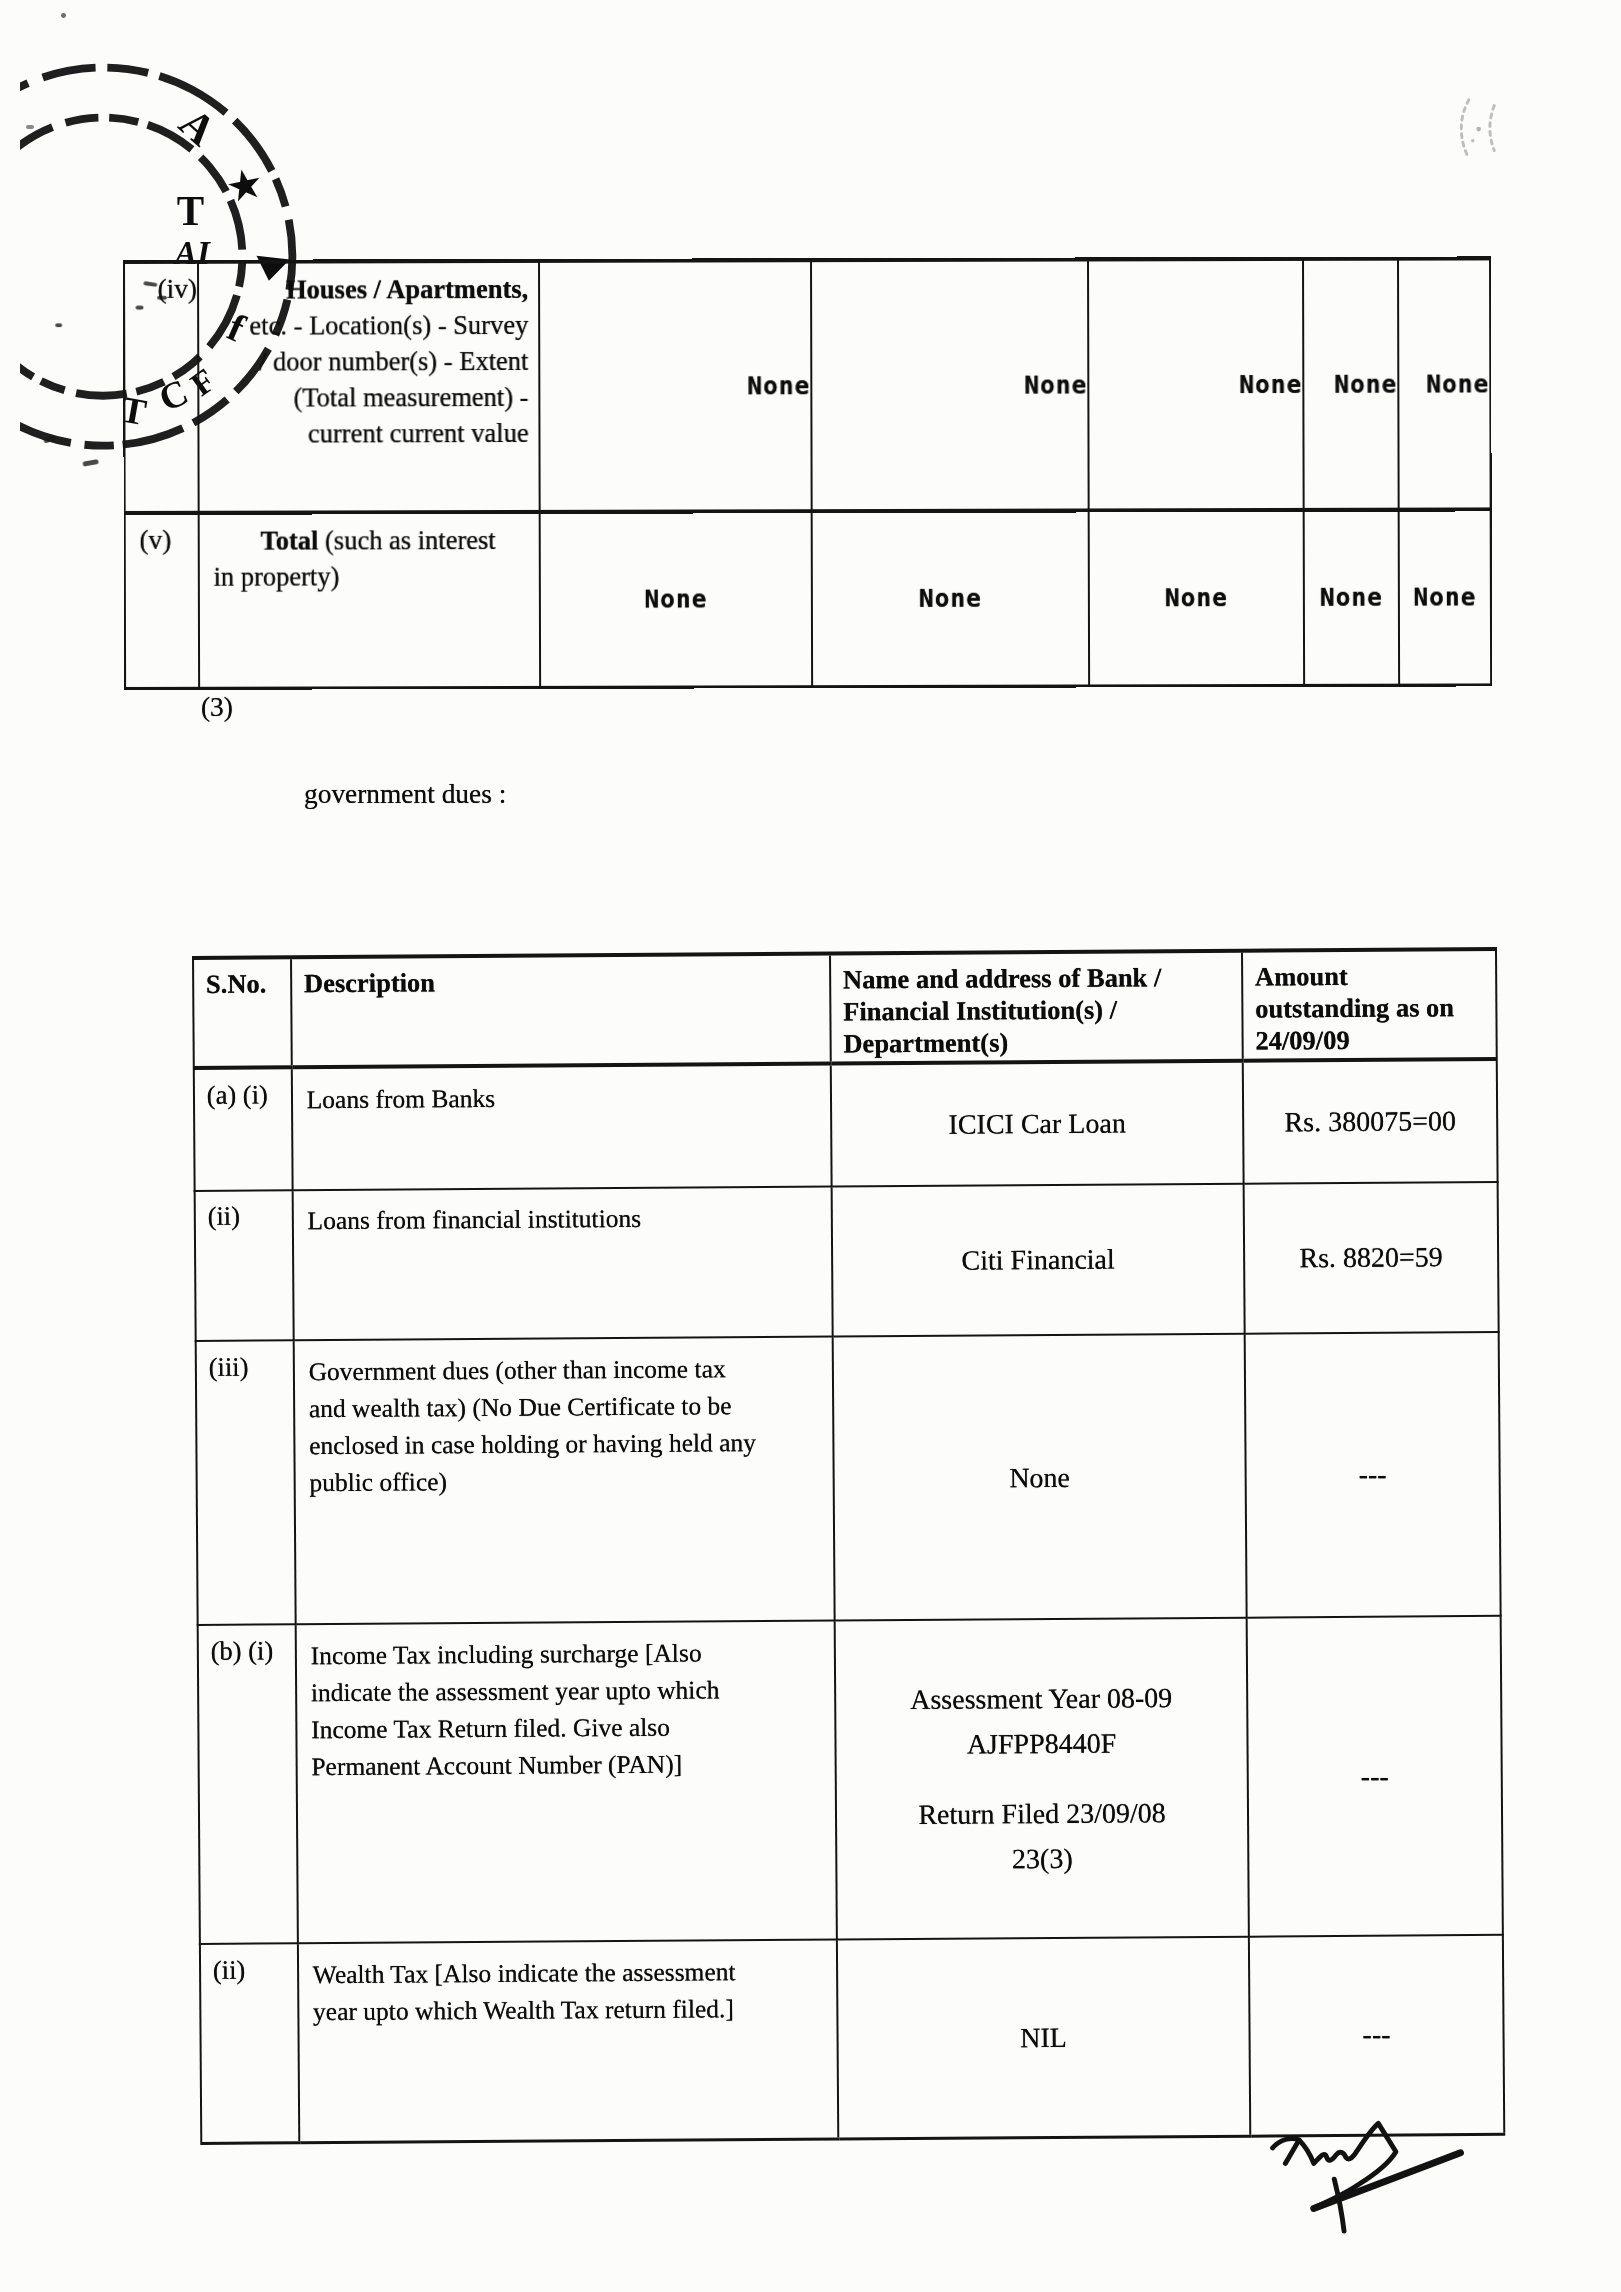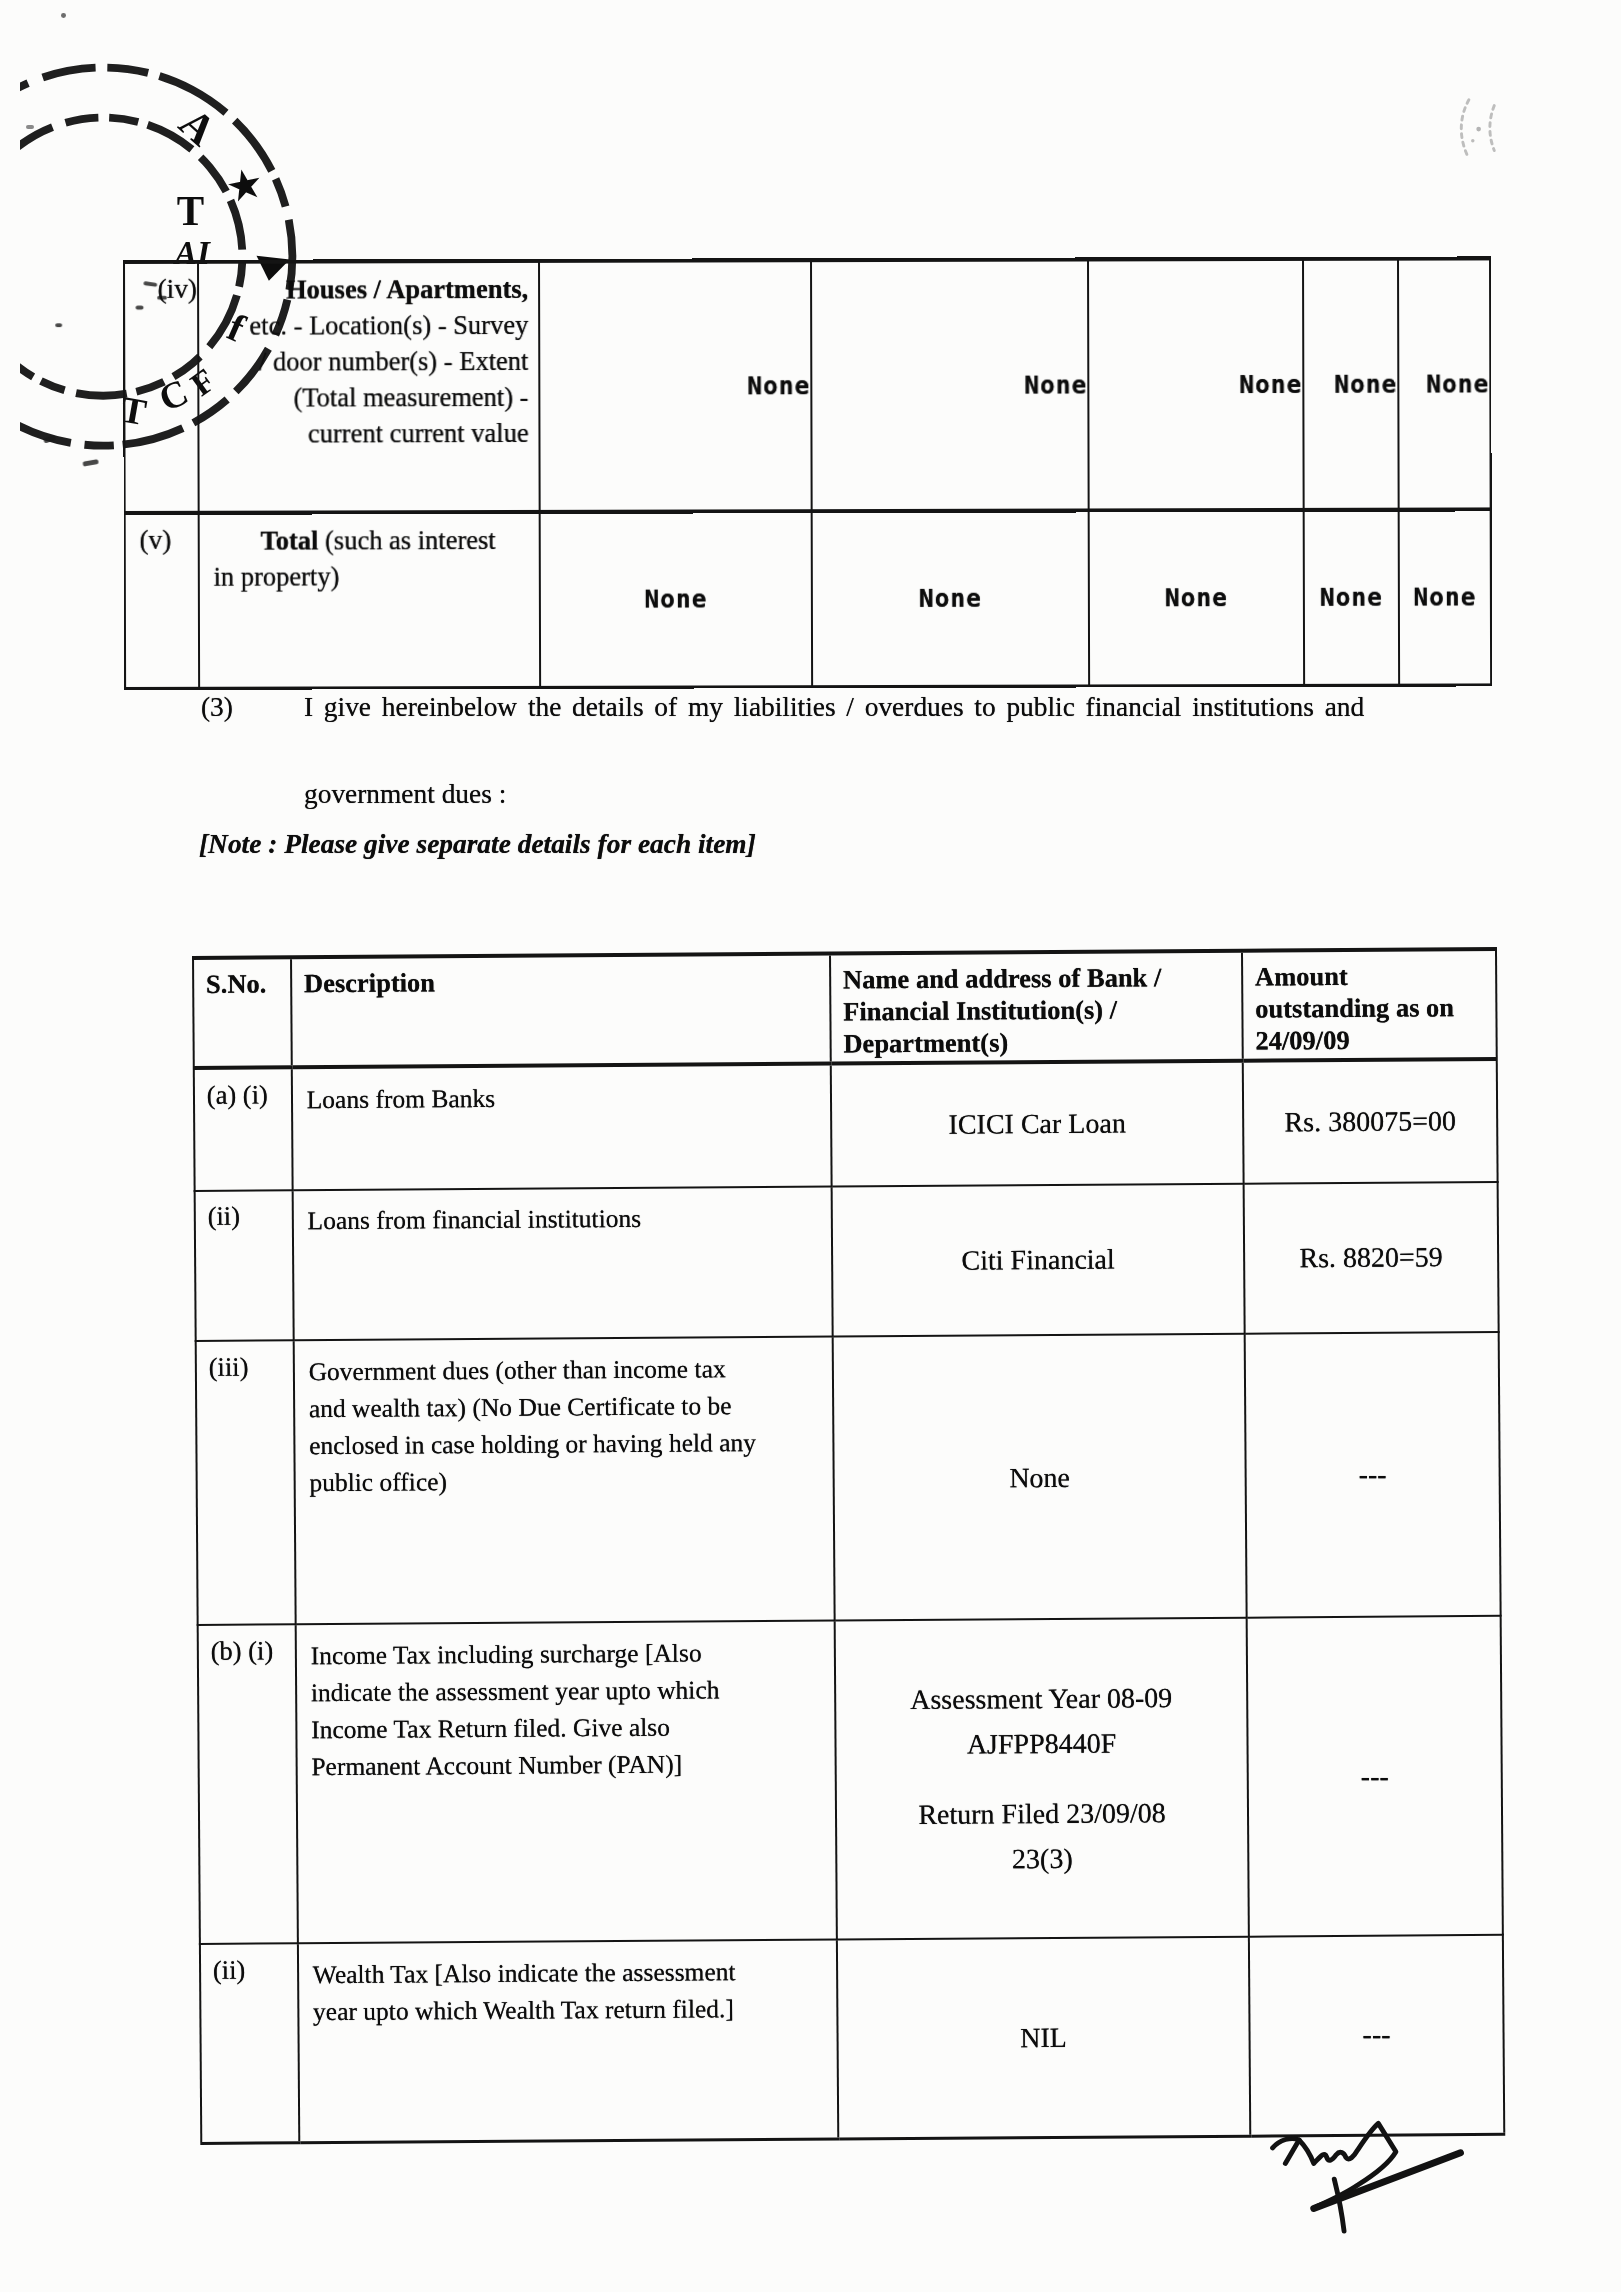--- a/index.html
+++ b/index.html
@@ -143,24 +143,22 @@
       <td class="none-cell"><span class="none-val scan">None</span></td>
       <td class="none-cell"><span class="none-val scan">None</span></td>
       <td class="none-cell"><span class="none-val scan">None</span></td>
       <td class="none-cell"><span class="none-val scan">None</span></td>
       <td class="none-cell"><span class="none-val scan">None</span></td>
     </tr>
   </tbody>
     </table>
 
   <span id="clause-num" class="abs scan">(3)</span>
-  <span id="clause-l1" class="abs scan">I give hereinbelow the details of my liabilities / overdues to public financial institutions and</span>
   <span id="clause-l2" class="abs scan">government dues :</span>
 
-  <span id="note-line" class="abs scan">[Note : Please give separate details for each item]</span>
 
   <table id="liab-table">
     <colgroup>
       <col style="width:98px">
         <col style="width:539px">
         <col style="width:412px">
         <col style="width:254px">
     </colgroup>
     <tbody>
         <tr class="hdr">

